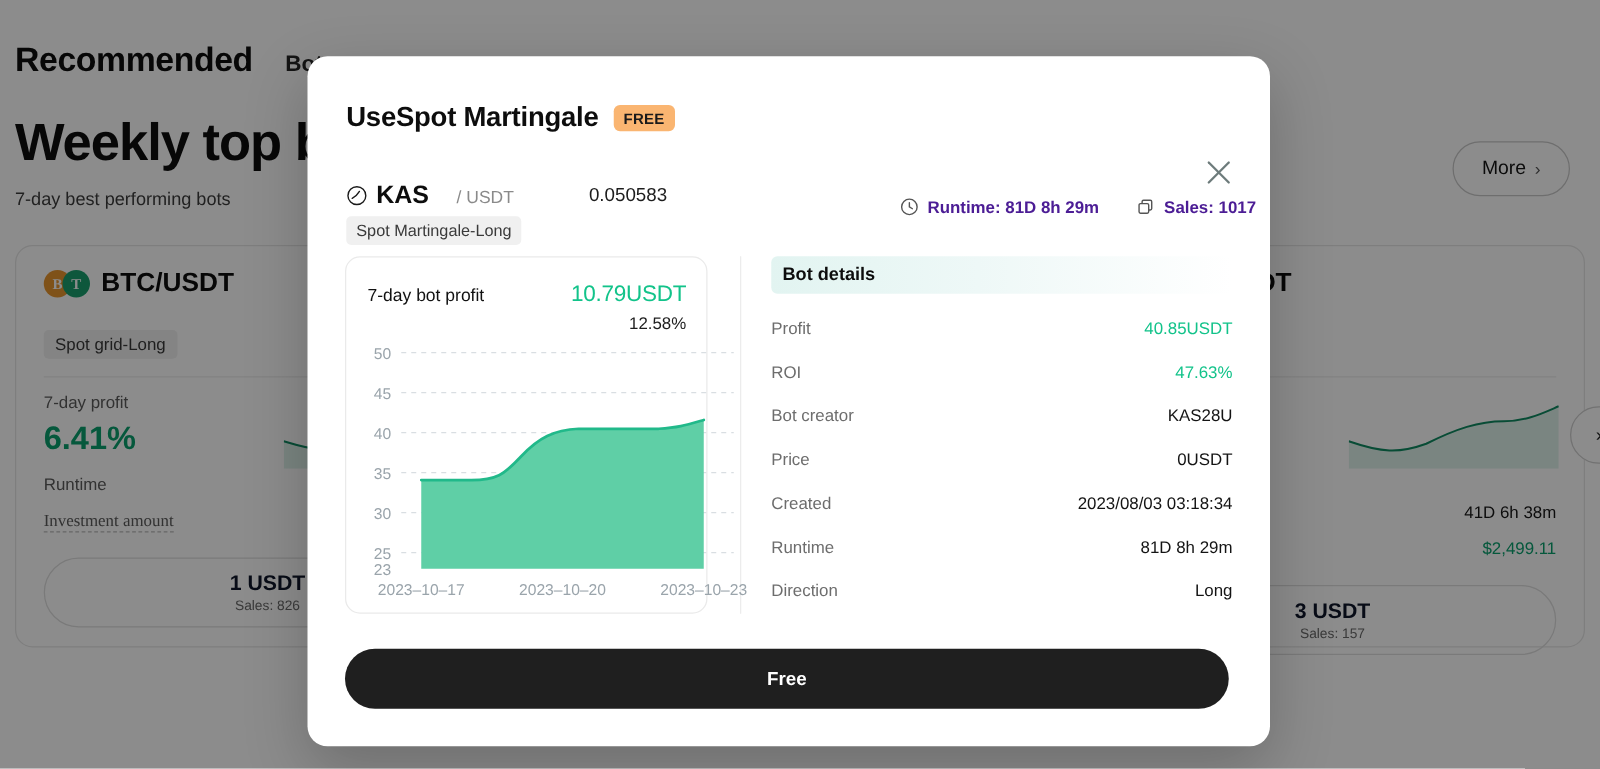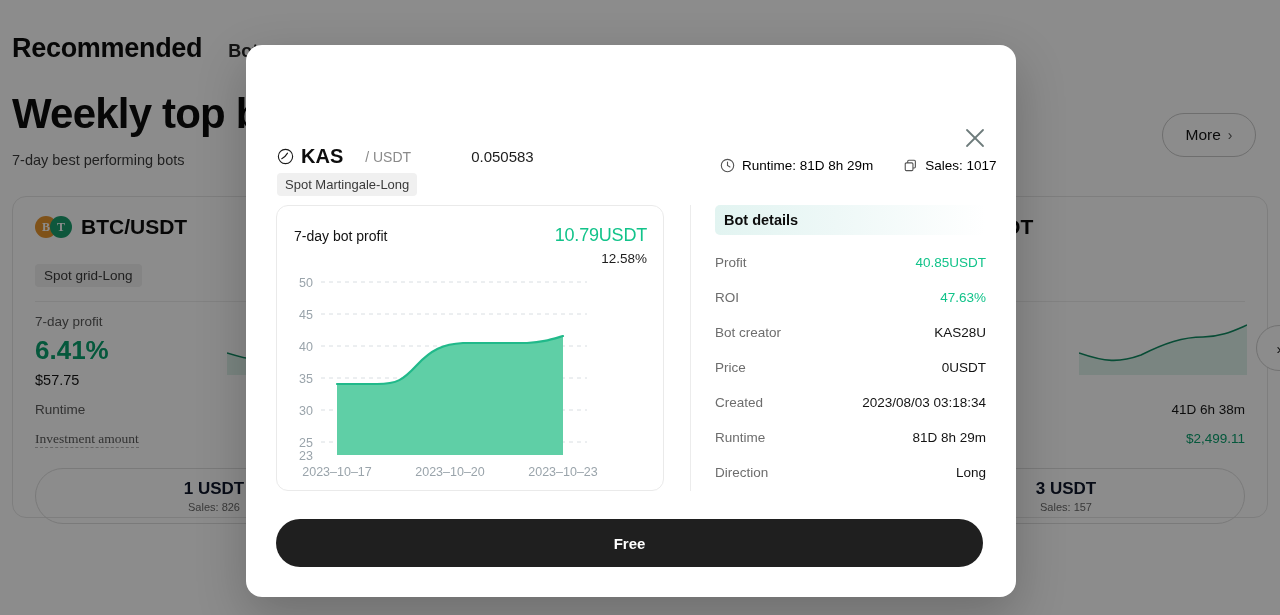--- a/index.html
+++ b/index.html
@@ -155,31 +155,31 @@
 
   .pair-tag {
     position: absolute; left: 31px; top: 128px;
     background: #f0f0f0; border-radius: 4px;
     padding: 4px 8px; font-size: 13px; color: #3a3a3a;
   }
 
   .meta-row {
     position: absolute; left: 474px; top: 113px;
     display: flex; align-items: center; gap: 30px;
-    font-size: 13.5px; color: #000000;
+    font-size: 13.5px; color: #4c1d95; font-weight: bold;
   }
   .meta-item { display: flex; align-items: center; gap: 7px; }
 
   .modal-body {
     position: absolute; left: 30px; top: 160px;
     width: 710px; height: 290px;
     display: flex;
   }
   .chart-card {
-    width: 388px; height: 286px;
+    width: 290px; height: 286px;
     border: 1px solid #eaeaea; border-radius: 12px;
     background: #fff; position: relative;
     padding: 16px 16px 10px 14px;
   }
   .chart-head-label {
     position: absolute; left: 17px; top: 22px;
     font-size: 14px; color: #111; font-weight: 500;
   }
   .chart-head-value {
     position: absolute; right: 16px; top: 19px;
@@ -252,21 +252,20 @@
           <span class="coin-icons">
             <span class="coin-dot b">B</span>
             <span class="coin-dot t">T</span>
           </span>
           <span>BTC/USDT</span>
         </div>
         <div class="card-tag">Spot grid-Long</div>
         <div class="card-divider"></div>
         <div class="card-profit-label">7-day profit</div>
         <div class="card-profit-pct">6.41%</div>
-        <div class="card-profit-usd">$57.75</div>
         <svg class="mini-chart" viewBox="0 0 168 60" preserveAspectRatio="none">
           <path d="M0,38 C26,46 40,48 62,40 C86,31 104,20 132,16 L168,13 L168,60 L0,60 Z" fill="#0aa06e" opacity="0.13"></path>
           <path d="M0,38 C26,46 40,48 62,40 C86,31 104,20 132,16 L168,13" fill="none" stroke="#0f8a62" stroke-width="1.6"></path>
         </svg>
         <div class="card-row">
           <span class="k">Runtime</span>
           <span class="v">383D 1h 2m</span>
         </div>
         <div class="card-row">
           <span class="k dashed">Investment amount</span>
@@ -344,20 +343,24 @@
 
     <div class="carousel-next">
       <span>›</span>
     </div>
   </div>
 
   <div class="overlay"></div>
 
   <div class="modal">
 
+    <div class="modal-title-row">
+      <span class="modal-title">UseSpot Martingale</span>
+      <span class="free-badge">FREE</span>
+    </div>
 
     <div class="modal-close">
       <svg width="22" height="22" viewBox="0 0 22 22">
         <line x1="3" y1="3" x2="19" y2="19" stroke="#6d7b7b" stroke-width="1.8" stroke-linecap="round"></line>
         <line x1="19" y1="3" x2="3" y2="19" stroke="#6d7b7b" stroke-width="1.8" stroke-linecap="round"></line>
       </svg>
     </div>
 
     <div class="pair-row">
       <svg class="kas-icon" viewBox="0 0 20 20">

